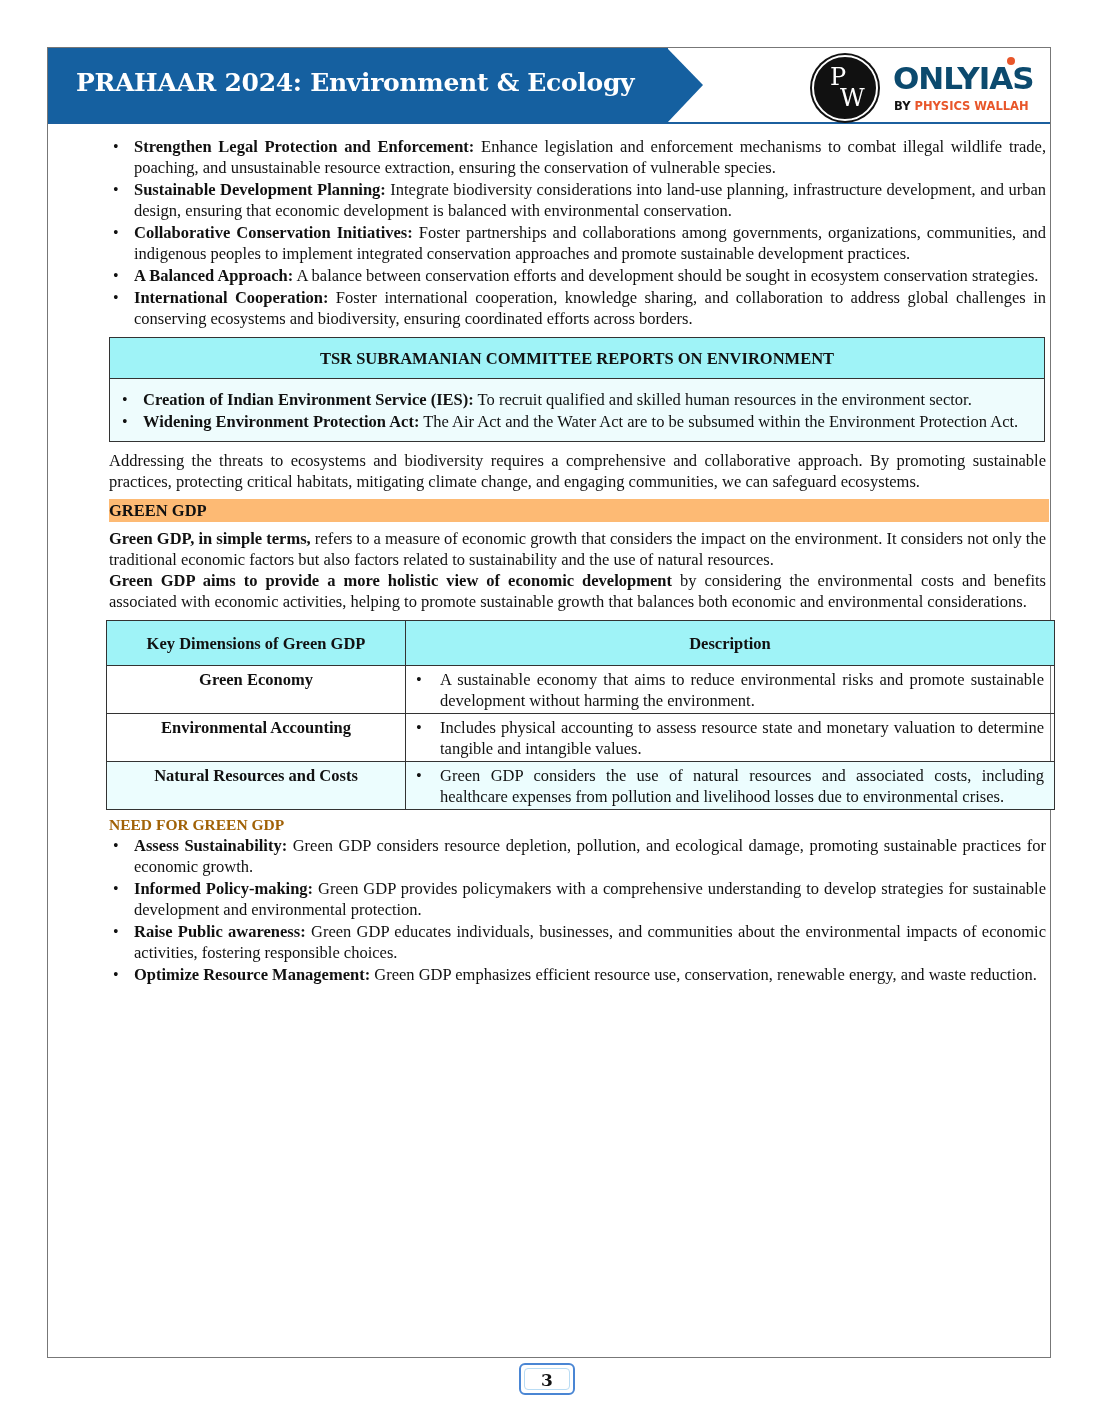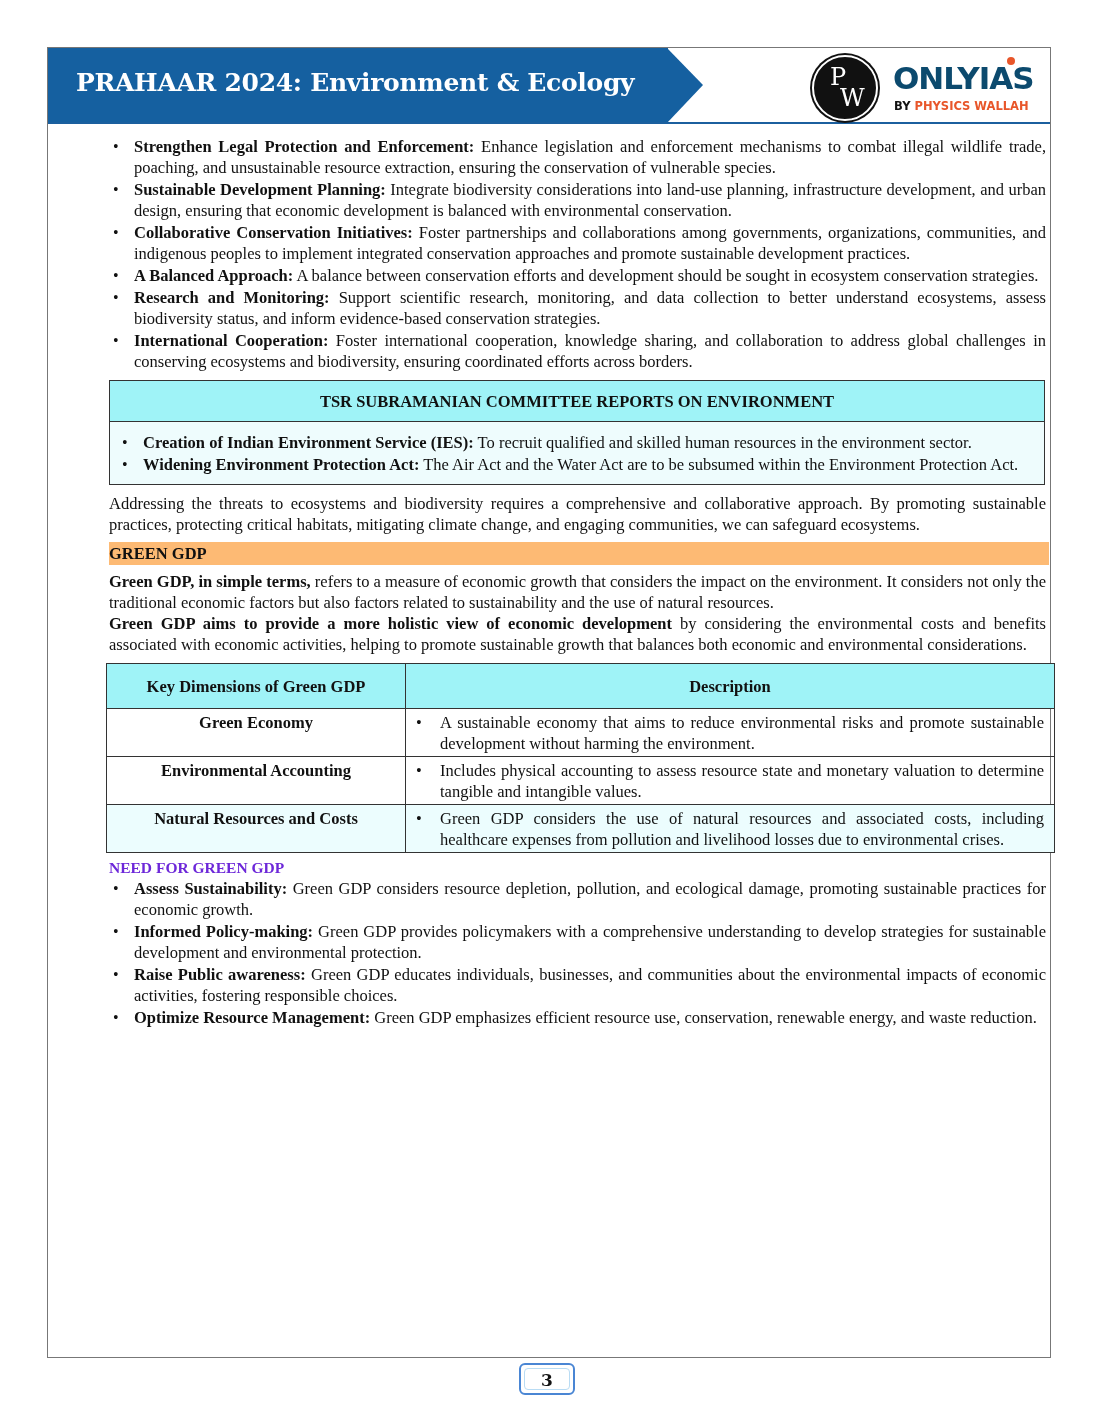--- a/index.html
+++ b/index.html
@@ -44,21 +44,21 @@
 
   table.gdp { margin-top: 8px; border-collapse: collapse; width: 949px; margin-left: -3px; }
   table.gdp th, table.gdp td { border: 1.5px solid #333; vertical-align: top; }
   table.gdp th { background: #9ff3f7; height: 42px; font-weight: bold; text-align: center; vertical-align: middle; }
   table.gdp td.dim { width: 290px; text-align: center; font-weight: bold; padding: 3px 4px; }
   table.gdp td.desc { padding: 3px 10px 2px 8px; text-align: justify; }
   table.gdp tr.alt td { background: #ecfdfe; }
   table.gdp td.desc .b { position: relative; padding-left: 26px; }
   table.gdp td.desc .b::before { content: "•"; position: absolute; left: 2px; top: 0; }
 
-  .need-head { margin-top: 4px; color: #6d28d9; font-weight: bold; font-size: 15.5px; }
+  .need-head { margin-top: 4px; color: #a16207; font-weight: bold; font-size: 15.5px; }
 
   .page-num { position: absolute; left: 519px; top: 1363px; width: 56px; height: 32px; box-sizing: border-box;
               border: 2px solid #4a86d4; border-radius: 6px; background: #fff; }
   .page-num-inner { position: absolute; left: 3px; top: 3px; right: 3px; bottom: 3px;
                     border: 1px solid #b9dcf4; border-radius: 4px; text-align: center;
                     font-weight: bold; font-size: 17px; line-height: 22px; font-family: "DejaVu Serif", serif; }
 </style>
 </head>
 <body>
 
@@ -79,21 +79,20 @@
   <span>BY </span><span class="accent">PHYSICS WALLAH</span>
 </div>
 
 <div class="content">
 
   <ul class="bullets">
     <li><b>Strengthen Legal Protection and Enforcement:</b><span> Enhance legislation and enforcement mechanisms to combat illegal wildlife trade, poaching, and unsustainable resource extraction, ensuring the conservation of vulnerable species.</span></li>
     <li><b>Sustainable Development Planning:</b><span> Integrate biodiversity considerations into land-use planning, infrastructure development, and urban design, ensuring that economic development is balanced with environmental conservation.</span></li>
     <li><b>Collaborative Conservation Initiatives:</b><span> Foster partnerships and collaborations among governments, organizations, communities, and indigenous peoples to implement integrated conservation approaches and promote sustainable development practices.</span></li>
     <li><b>A Balanced Approach:</b><span> A balance between conservation efforts and development should be sought in ecosystem conservation strategies.</span></li>
-    <li><b>Research and Monitoring:</b><span> Support scientific research, monitoring, and data collection to better understand ecosystems, assess biodiversity status, and inform evidence-based conservation strategies.</span></li>
     <li><b>International Cooperation:</b><span> Foster international cooperation, knowledge sharing, and collaboration to address global challenges in conserving ecosystems and biodiversity, ensuring coordinated efforts across borders.</span></li>
   </ul>
 
   <div class="tsr-box">
     <div class="tsr-head">TSR SUBRAMANIAN COMMITTEE REPORTS ON ENVIRONMENT</div>
     <div class="tsr-body">
       <ul class="bullets">
         <li><b>Creation of Indian Environment Service (IES):</b><span> To recruit qualified and skilled human resources in the environment sector.</span></li>
         <li><b>Widening Environment Protection Act:</b><span> The Air Act and the Water Act are to be subsumed within the Environment Protection Act.</span></li>
       </ul>

